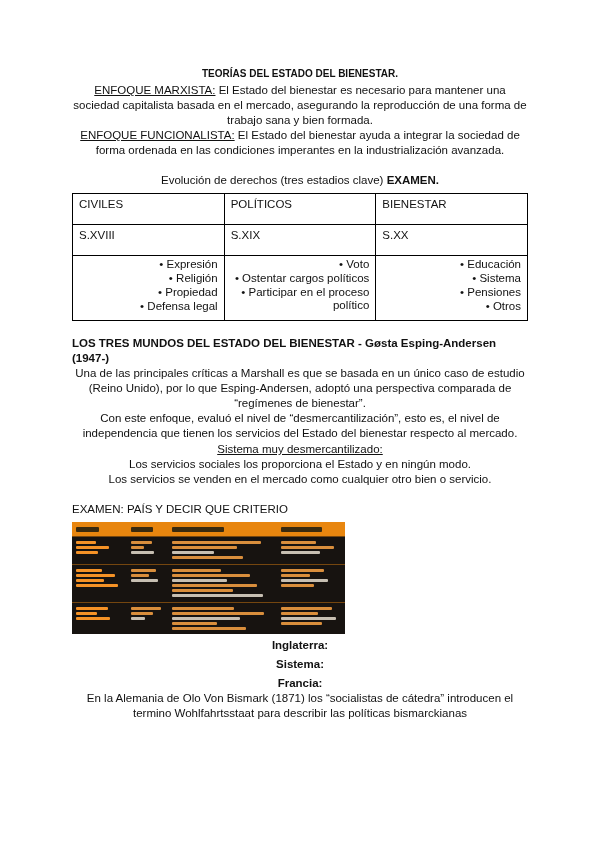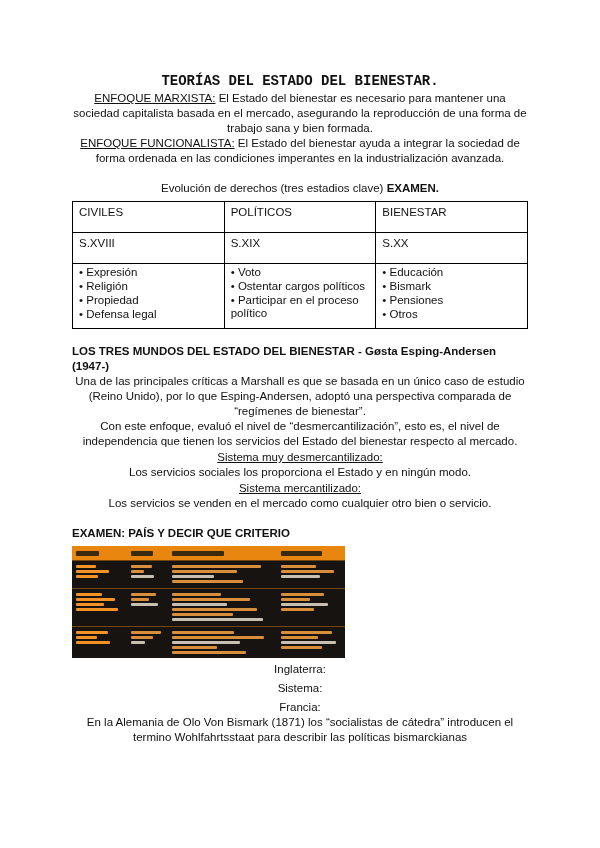--- a/index.html
+++ b/index.html
@@ -9,26 +9,25 @@
     box-sizing: border-box;
     padding: 62px 72px 30px 72px;
     background: #ffffff;
     color: #111111;
     font-family: "Liberation Sans", sans-serif;
     font-size: 11.5px;
     line-height: 15px;
     overflow: hidden;
   }
   h1.doc-title {
-    font-size: 14px;
+    font-size: 10px;
     line-height: 15px;
     text-align: center;
     font-weight: bold;
-    margin: 12px 0 2px 0;
-    font-family: Liberation Mono, monospace;
+    margin: 4px 0 2px 0;
   }
   p { margin: 0; text-align: center; }
   .u { text-decoration: underline; }
   b  { font-weight: bold; }
   .gap { margin-top: 15px; }
   .gap-sm { margin-top: 2px; }
 
   table.rights {
     width: 100%;
     border-collapse: collapse;
@@ -36,36 +35,36 @@
     table-layout: fixed;
   }
   table.rights td {
     border: 1px solid #000000;
     vertical-align: top;
     font-size: 11.5px;
   }
   tr.r-head td, tr.r-cent td { padding: 3px 6px 12px 6px; line-height: 15px; }
   tr.r-items td { padding: 2px 6px 6px 6px; line-height: 13px; }
   .li::before { content: "• "; }
-  .li { margin: 0 0 1px 0; }
+  .li { margin: 0 0 1px 0; text-align: right; }
 
   h2.sect {
     font-size: 11.5px;
     line-height: 15px;
     font-weight: bold;
     margin: 15px 0 0 0;
   }
   h3.sect {
     font-size: 11.5px;
     line-height: 15px;
-    font-weight: bold;
+    font-weight: normal;
     margin: 15px 0 0 0;
   }
   .sys-label { margin-top: 1px; }
-  .country-label { margin-top: 4px; font-weight: normal; }
+  .country-label { margin-top: 4px; font-weight: bold; }
 
   
   .emb {
     width: 273px;
     height: 112px;
     margin-top: 5px;
     background: #171310;
     box-sizing: border-box;
     overflow: hidden;
   }
@@ -118,38 +117,37 @@
         <div class="li">Propiedad</div>
         <div class="li">Defensa legal</div>
       </td>
       <td>
         <div class="li">Voto</div>
         <div class="li">Ostentar cargos políticos</div>
         <div class="li">Participar en el proceso político</div>
       </td>
       <td>
         <div class="li">Educación</div>
-        <div class="li">Bismark</div>
+        <div class="li">Sistema</div>
         <div class="li">Pensiones</div>
         <div class="li">Otros</div>
       </td>
     </tr>
   </tbody>
     </table>
 
   <h2 class="sect">
     <div>LOS TRES MUNDOS DEL ESTADO DEL BIENESTAR - Gøsta Esping-Andersen</div>
     <div>(1947-)</div>
   </h2>
   <p>Una de las principales críticas a Marshall es que se basada en un único caso de estudio (Reino Unido), por lo que Esping-Andersen, adoptó una perspectiva comparada de “regímenes de bienestar”.</p>
   <p>Con este enfoque, evaluó el nivel de “desmercantilización”, esto es, el nivel de independencia que tienen los servicios del Estado del bienestar respecto al mercado.</p>
 
   <p class="gap sys-label"><span class="u">Sistema muy desmercantilizado:</span></p>
   <p>Los servicios sociales los proporciona el Estado y en ningún modo.</p>
-  <p class="sys-label"><span class="u">Sistema mercantilizado:</span></p>
   <p>Los servicios se venden en el mercado como cualquier otro bien o servicio.</p>
 
   <h3 class="sect">EXAMEN: PAÍS Y DECIR QUE CRITERIO</h3>
 
   <div class="emb" id="emb" style="background: rgb(23, 19, 16);">
       <div class="emb-head" style="background: rgb(232, 134, 15);">
         <div class="emb-hcell" style="width: 20%;">
           <div class="emb-hbar" style="background: rgb(58, 42, 14); width: 50%;"></div>
         </div>
         <div class="emb-hcell" style="width: 15%;">

